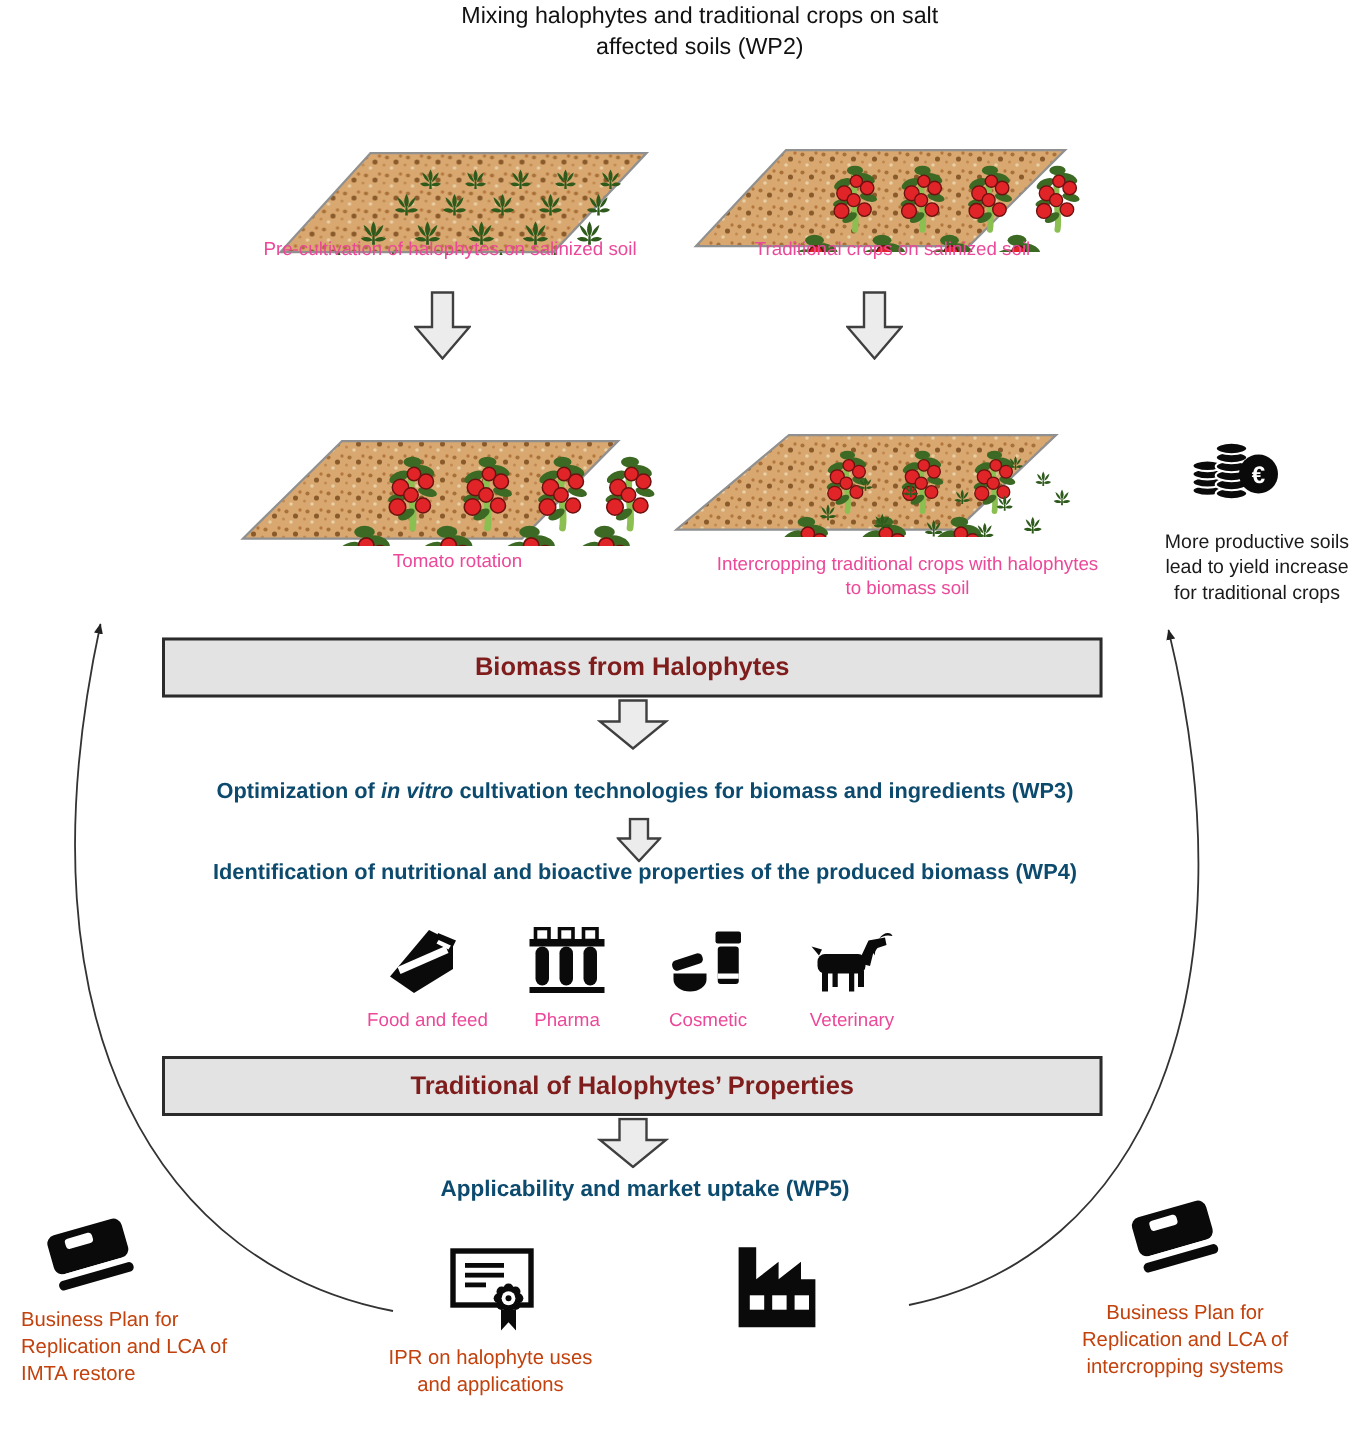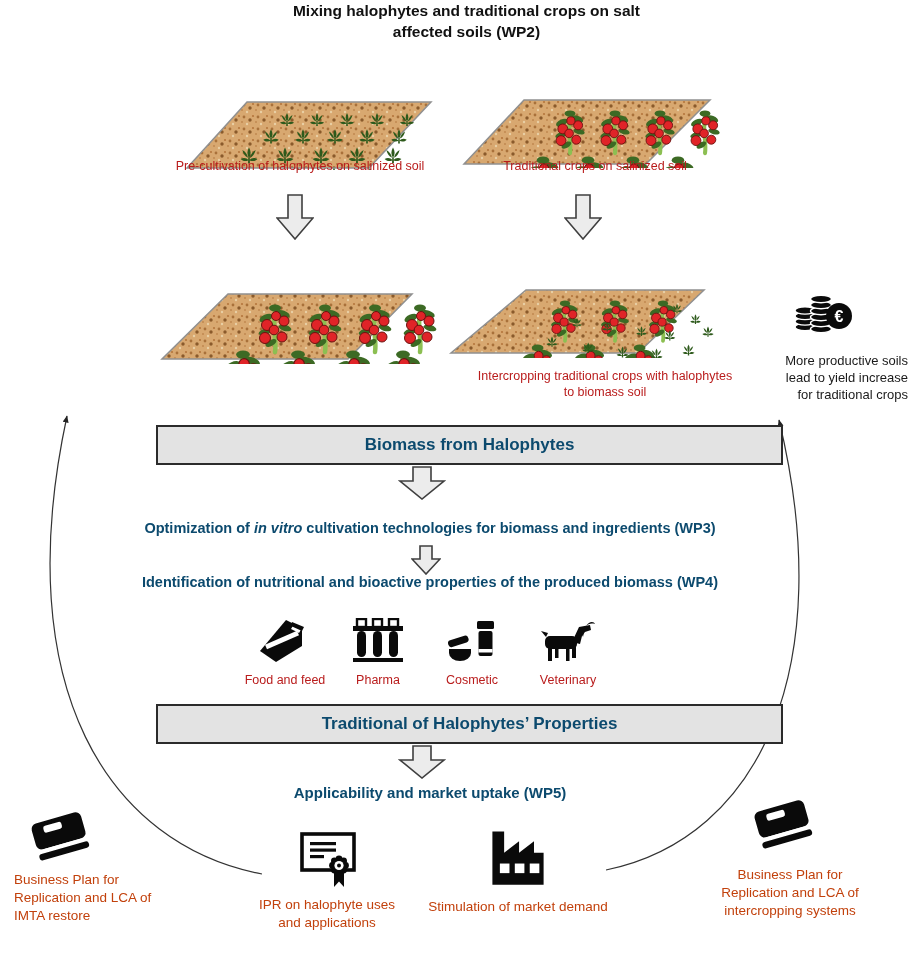--- a/index.html
+++ b/index.html
@@ -1,26 +1,26 @@
 <!DOCTYPE html>
 <html style="--banner-bg: #e3e3e3; --banner-border: #2b2b2b; --arrow-fill: #ececec; --arrow-border: #3f3f3f; --soil-border: #909090; --halophyte-green: #2e5a1c; --tomato-red: #e02428; --stem-green: #8cbf52; --leaf-green: #3c6a24; --icon-black: #0a0a0a;"><head>
 <meta charset="utf-8">
 <style>
   html,body{margin:0;padding:0;background:#fff;}
   .page{position:relative;width:908px;height:961px;background:#fff;overflow:hidden;
         font-family:"Liberation Sans",sans-serif;color:#111;}
   .abs{position:absolute;}
-  .title{left:13px;right:0;top:7;text-align:center;font-weight:bold;font-size:15.5px;line-height:21px;padding-left:12px;}
-  .caption{font-size:12.5px;color:#b91c1c;text-align:center;line-height:16px;}
+  .title{left:13px;right:0;top:7;text-align:center;font-weight:normal;font-size:15.5px;line-height:21px;padding-left:12px;}
+  .caption{font-size:12.5px;color:#ec4899;text-align:center;line-height:16px;}
   .banner{left:108px;width:623px;height:36px;background:var(--banner-bg,#e3e3e3);
           border:2px solid var(--banner-border,#2b2b2b);display:flex;align-items:center;justify-content:center;
-          font-weight:bold;font-size:17px;color:#0c4a6e;margin-left:48px;}
+          font-weight:bold;font-size:17px;color:#7f1d1d;}
   .wpline{left:0;width:860px;text-align:center;font-weight:bold;font-size:14.5px;color:#0c4a6e;}
   .it{font-style:italic;}
-  .note{font-size:13px;line-height:17px;text-align:right;color:#1a1a1a;}
+  .note{font-size:13px;line-height:17px;text-align:center;color:#1a1a1a;}
   .outcome{font-size:13.5px;line-height:18px;color:#c2410c;}
   .blockarrow{fill:var(--arrow-fill,#ececec);stroke:var(--arrow-border,#3f3f3f);stroke-width:1.6;}
   .soil{fill:url(#soilpat);stroke:var(--soil-border,#909090);stroke-width:1.5;}
   .bush{fill:var(--halophyte-green,#2e5a1c);}
   .stem{stroke:var(--stem-green,#8cbf52);stroke-width:4.5;fill:none;stroke-linecap:round;}
   .leaf{fill:var(--leaf-green,#3c6a24);}
   .tom{fill:var(--tomato-red,#e02428);stroke:#6b1210;stroke-width:1;}
   .blk{fill:var(--icon-black,#0a0a0a);}
   .wht{fill:#fff;}
   .curve{stroke:#333;stroke-width:1.2;fill:none;}
@@ -150,20 +150,21 @@
     <polygon class="soil" points="68,52 252,52 188,117 2,117"></polygon>
     <use href="#sym-tomato" transform="translate(95,62)" width="40" height="50"></use>
       <use href="#sym-tomato" transform="translate(145,62)" width="40" height="50"></use>
       <use href="#sym-tomato" transform="translate(195,62)" width="40" height="50"></use>
       <use href="#sym-tomato" transform="translate(240,62)" width="40" height="50"></use>
     <use href="#sym-tomato" transform="translate(60,108) scale(1.15)" width="40" height="50"></use>
       <use href="#sym-tomato" transform="translate(115,108) scale(1.15)" width="40" height="50"></use>
       <use href="#sym-tomato" transform="translate(170,108) scale(1.15)" width="40" height="50"></use>
       <use href="#sym-tomato" transform="translate(220,108) scale(1.15)" width="40" height="50"></use>
   </svg>
+  <div class="abs caption" style="left:170px;top:366px;width:270px">Tomato rotation</div>
 
   <svg class="abs" style="left:448px;top:246px" width="310" height="112" viewBox="0 0 310 112">
     <polygon class="soil" points="78,44 256,44 190,107 3,107"></polygon>
     <use href="#sym-tomato" transform="translate(100,54) scale(0.85)" width="40" height="50"></use>
       <use href="#sym-tomato" transform="translate(150,54) scale(0.85)" width="40" height="50"></use>
       <use href="#sym-tomato" transform="translate(198,54) scale(0.85)" width="40" height="50"></use>
     <use href="#sym-tomato" transform="translate(70,98) scale(0.98)" width="40" height="50"></use>
       <use href="#sym-tomato" transform="translate(122,98) scale(0.98)" width="40" height="50"></use>
       <use href="#sym-tomato" transform="translate(172,98) scale(0.98)" width="40" height="50"></use>
     <use href="#sym-bush" transform="translate(222,56) scale(0.7)" width="20" height="17"></use>
@@ -308,21 +309,20 @@
     <div>and applications</div>
   </div>
 
   <svg class="abs" style="left:487px;top:823px" width="62" height="64" viewBox="0 0 58 60">
     <path class="blk" d="M5,58 V8 H16 V28 L30,17 V28 L44,17 V28 H53 V58 Z"></path>
     <rect class="wht" x="12" y="38" width="9" height="9"></rect>
     <rect class="wht" x="26" y="38" width="9" height="9"></rect>
     <rect class="wht" x="40" y="38" width="9" height="9"></rect>
   </svg>
   <div class="abs outcome" style="left:418px;top:898px;width:200px;text-align:center">
-    <div>Stimulation of market demand</div>
   </div>
 
   <svg class="abs" style="left:748px;top:793px" width="70" height="62" viewBox="0 0 60 52">
       <use href="#sym-book" width="60" height="52"></use>
     </svg>
   <div class="abs outcome" style="left:690px;top:866px;width:200px;text-align:center">
     <div>Business Plan for</div>
     <div>Replication and LCA of</div>
     <div>intercropping systems</div>
   </div>

